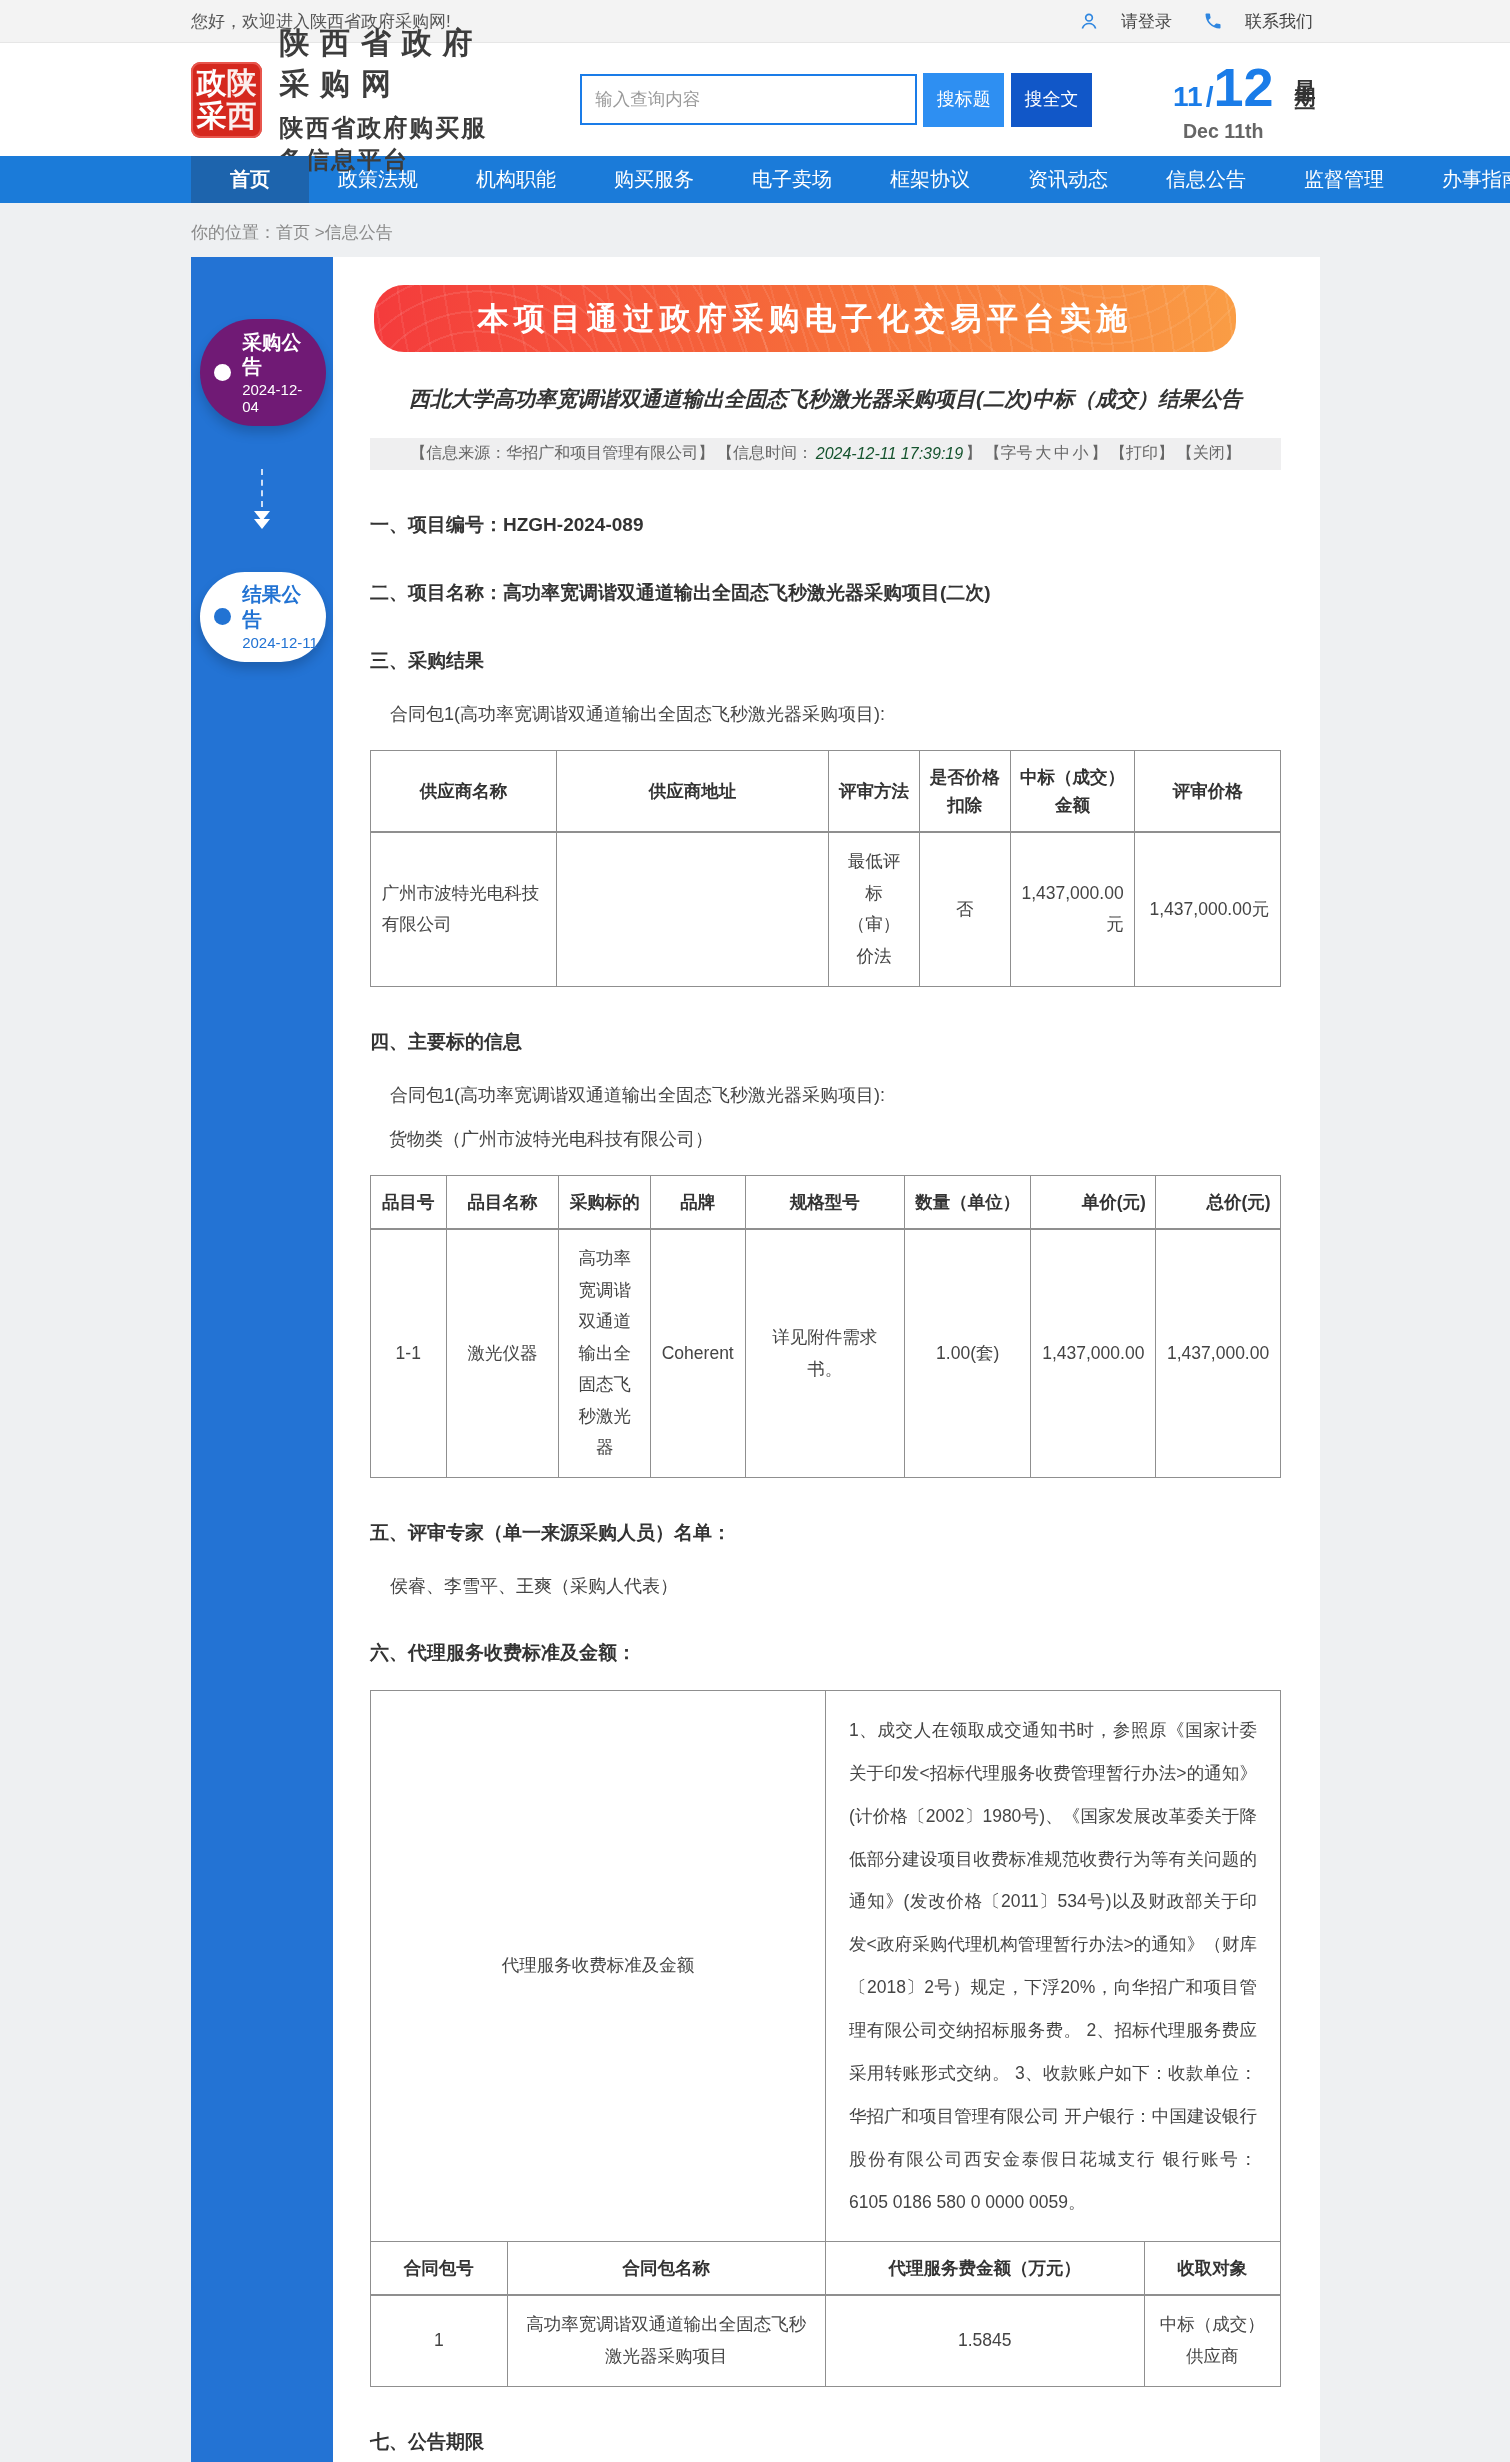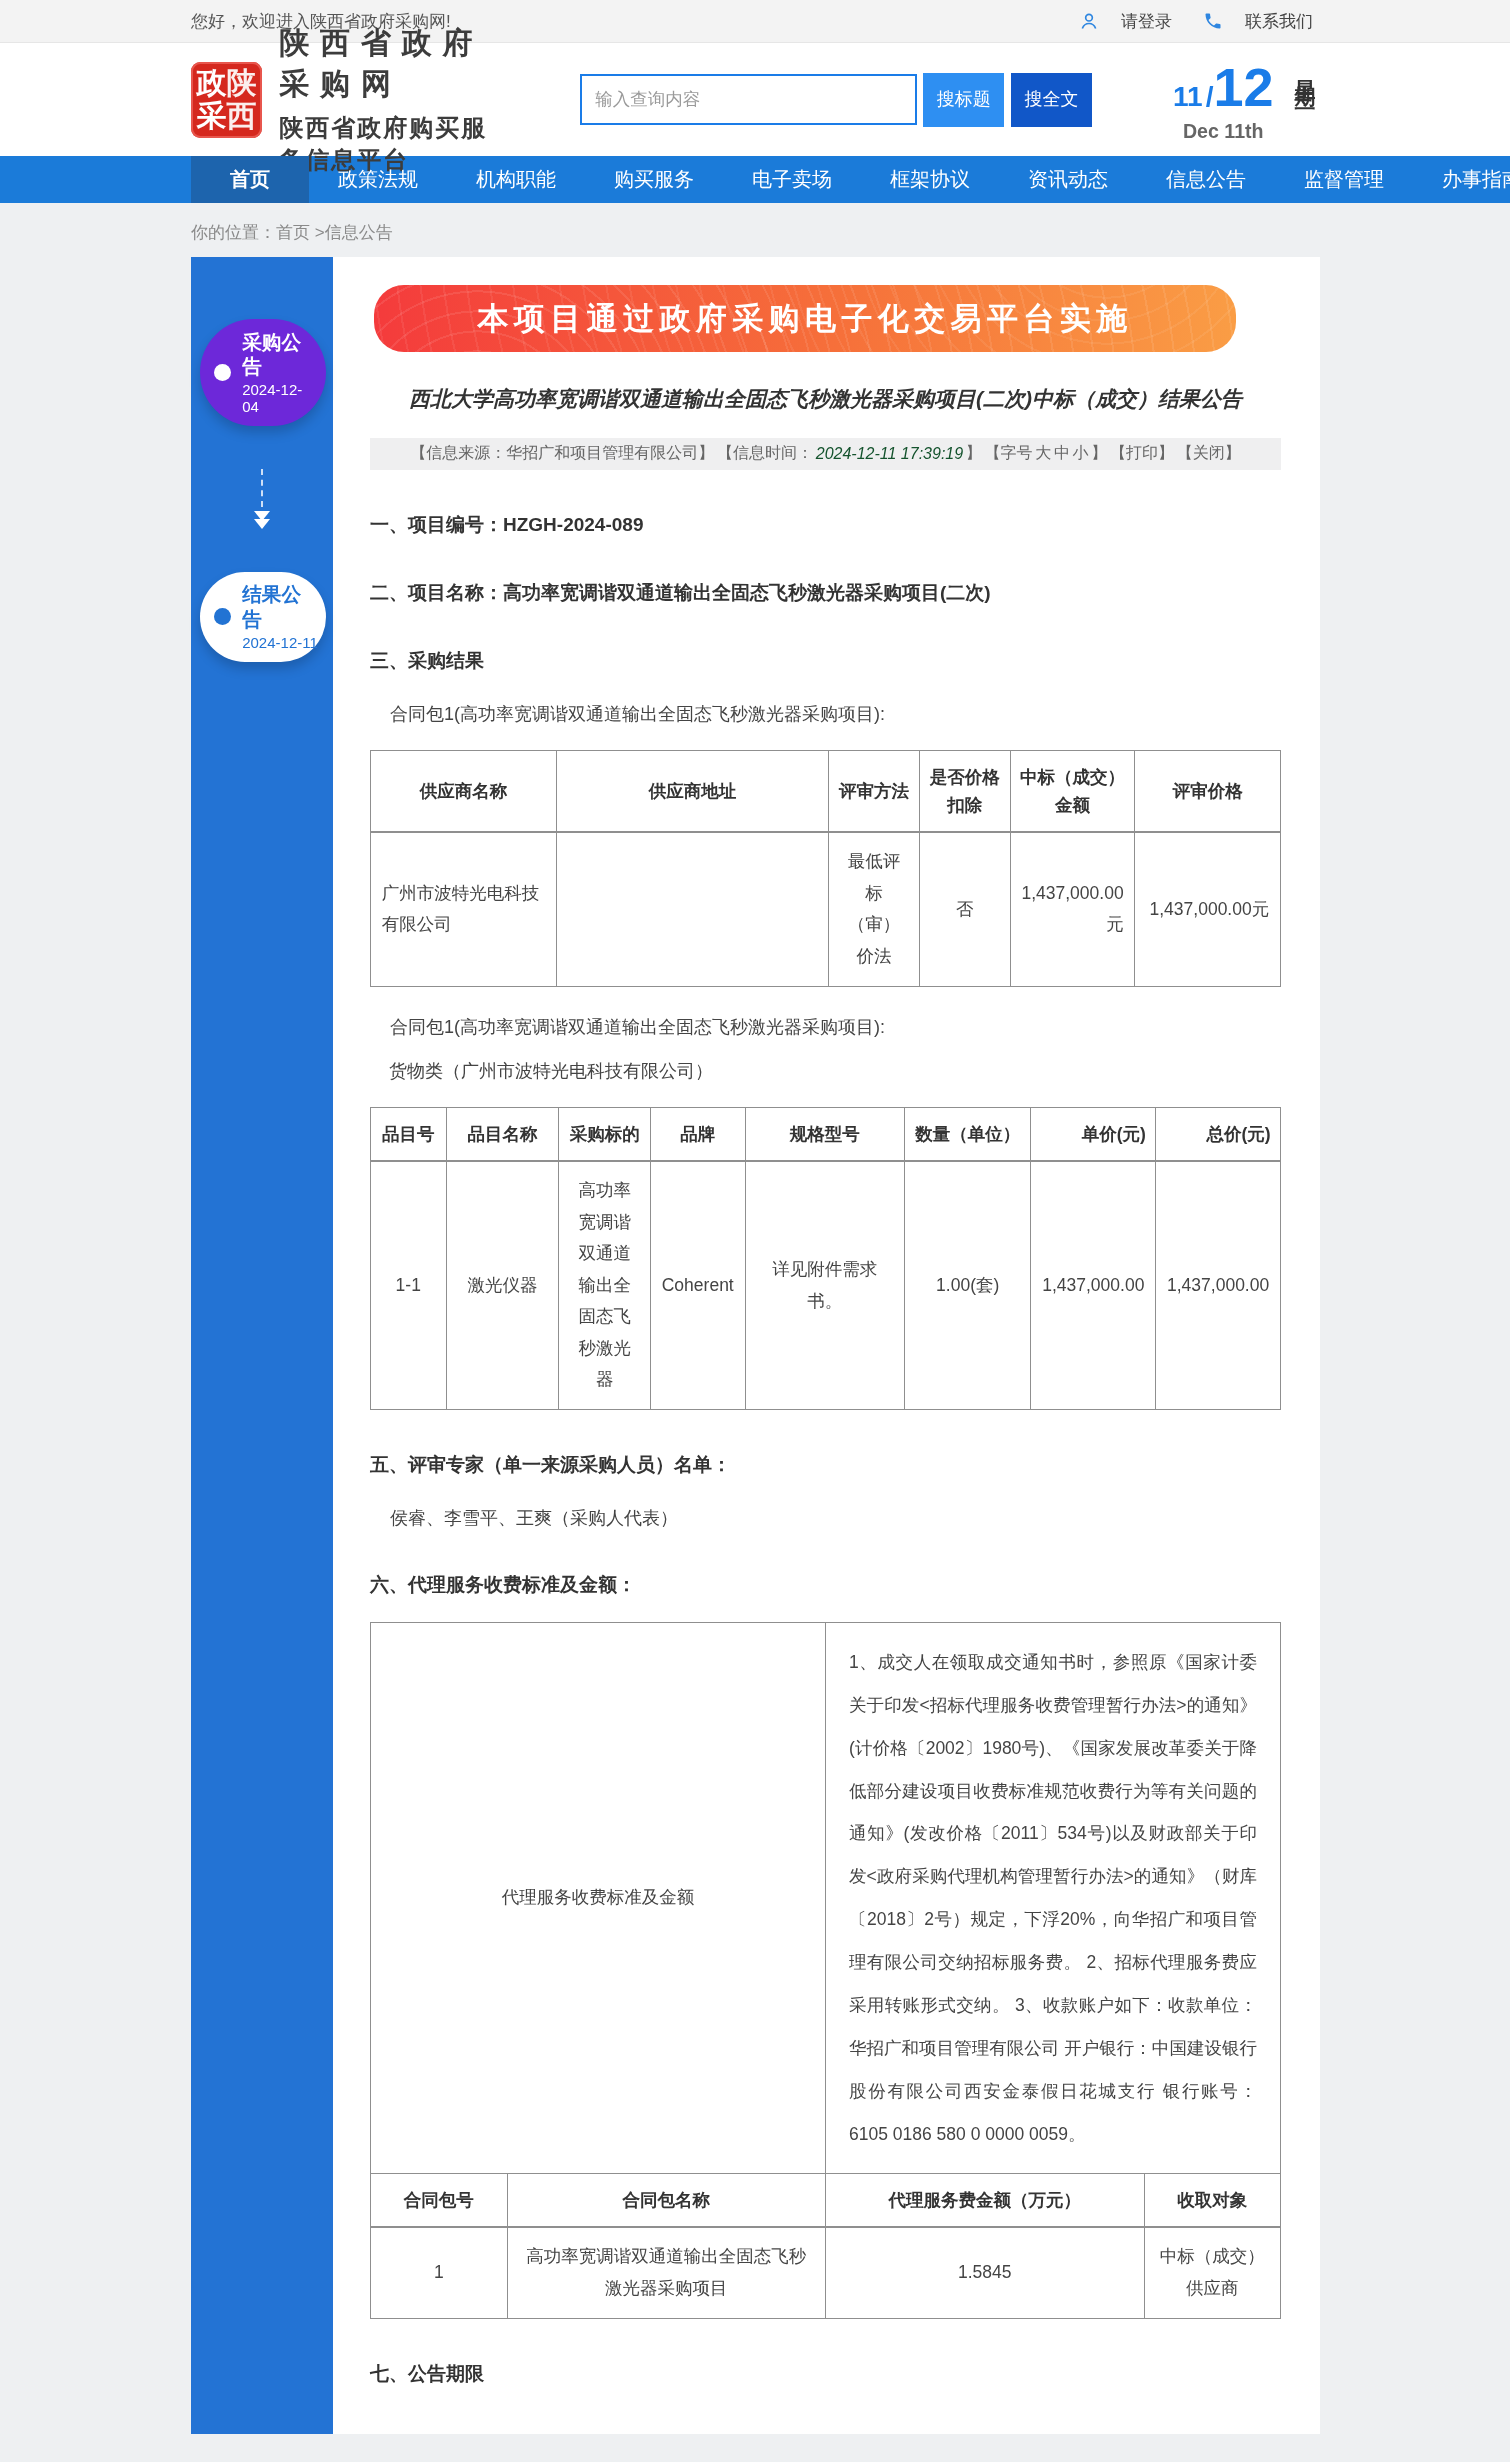--- a/index.html
+++ b/index.html
@@ -47,21 +47,21 @@
   .breadcrumb a { color:#8a8a8a; text-decoration:none; cursor:pointer; }
 
   
   .card { width:1129px; margin-left:191px; background:#fff; display:flex; align-items:stretch; }
 
   
   .sidebar { width:142px; background:#2373d4; padding-top:62px; flex-shrink:0; }
   .side-pill { margin:0 6.7px 0 9.4px; border-radius:674px; padding:10.8px 8px 10.8px 13.5px;
                display:flex; align-items:center; gap:10.8px; cursor:pointer; box-shadow:0 6.7px 12px rgba(0,0,0,.18); }
   .side-pill .dot { width:17.5px; height:17.5px; border-radius:50%; flex-shrink:0; }
-  .pill-blue { background:#6d28d9; color:#fff; }
+  .pill-blue { background:#701a75; color:#fff; }
   .pill-blue .dot { background:#fff; }
   .pill-white { background:#fff; color:#2273d3; }
   .pill-white .dot { background:#2273d3; }
   .pill-label { font-size:19.6px; font-weight:bold; line-height:1.25; }
   .pill-date { font-size:15px; margin-top:2.7px; }
   .flow-arrow { display:flex; flex-direction:column; align-items:center; margin:43px 0; }
   .flow-dash { width:0; height:38px; border-left:2px dashed #cfe0f7; }
   .flow-tri { width:0; height:0; border-left:8.8px solid transparent; border-right:8.8px solid transparent;
               border-top:10.8px solid #fff; margin-top:4px; }
 
@@ -245,20 +245,21 @@
         <td class="al-left">广州市波特光电科技有限公司</td>
         <td></td>
         <td>最低评标（审）价法</td>
         <td>否</td>
         <td class="al-right">1,437,000.00元</td>
         <td class="al-right">1,437,000.00元</td>
       </tr>
     </tbody>
       </table>
 
+    <div class="sec-title">四、主要标的信息</div>
     <div class="sec-text">合同包1(高功率宽调谐双通道输出全固态飞秒激光器采购项目):</div>
     <div class="sub-line ind-1">货物类（广州市波特光电科技有限公司）</div>
 
     <table>
       <colgroup>
           <col style="width:8.4%">
           <col style="width:12.6%">
           <col style="width:10.2%">
           <col style="width:10.2%">
           <col style="width:17.8%">

